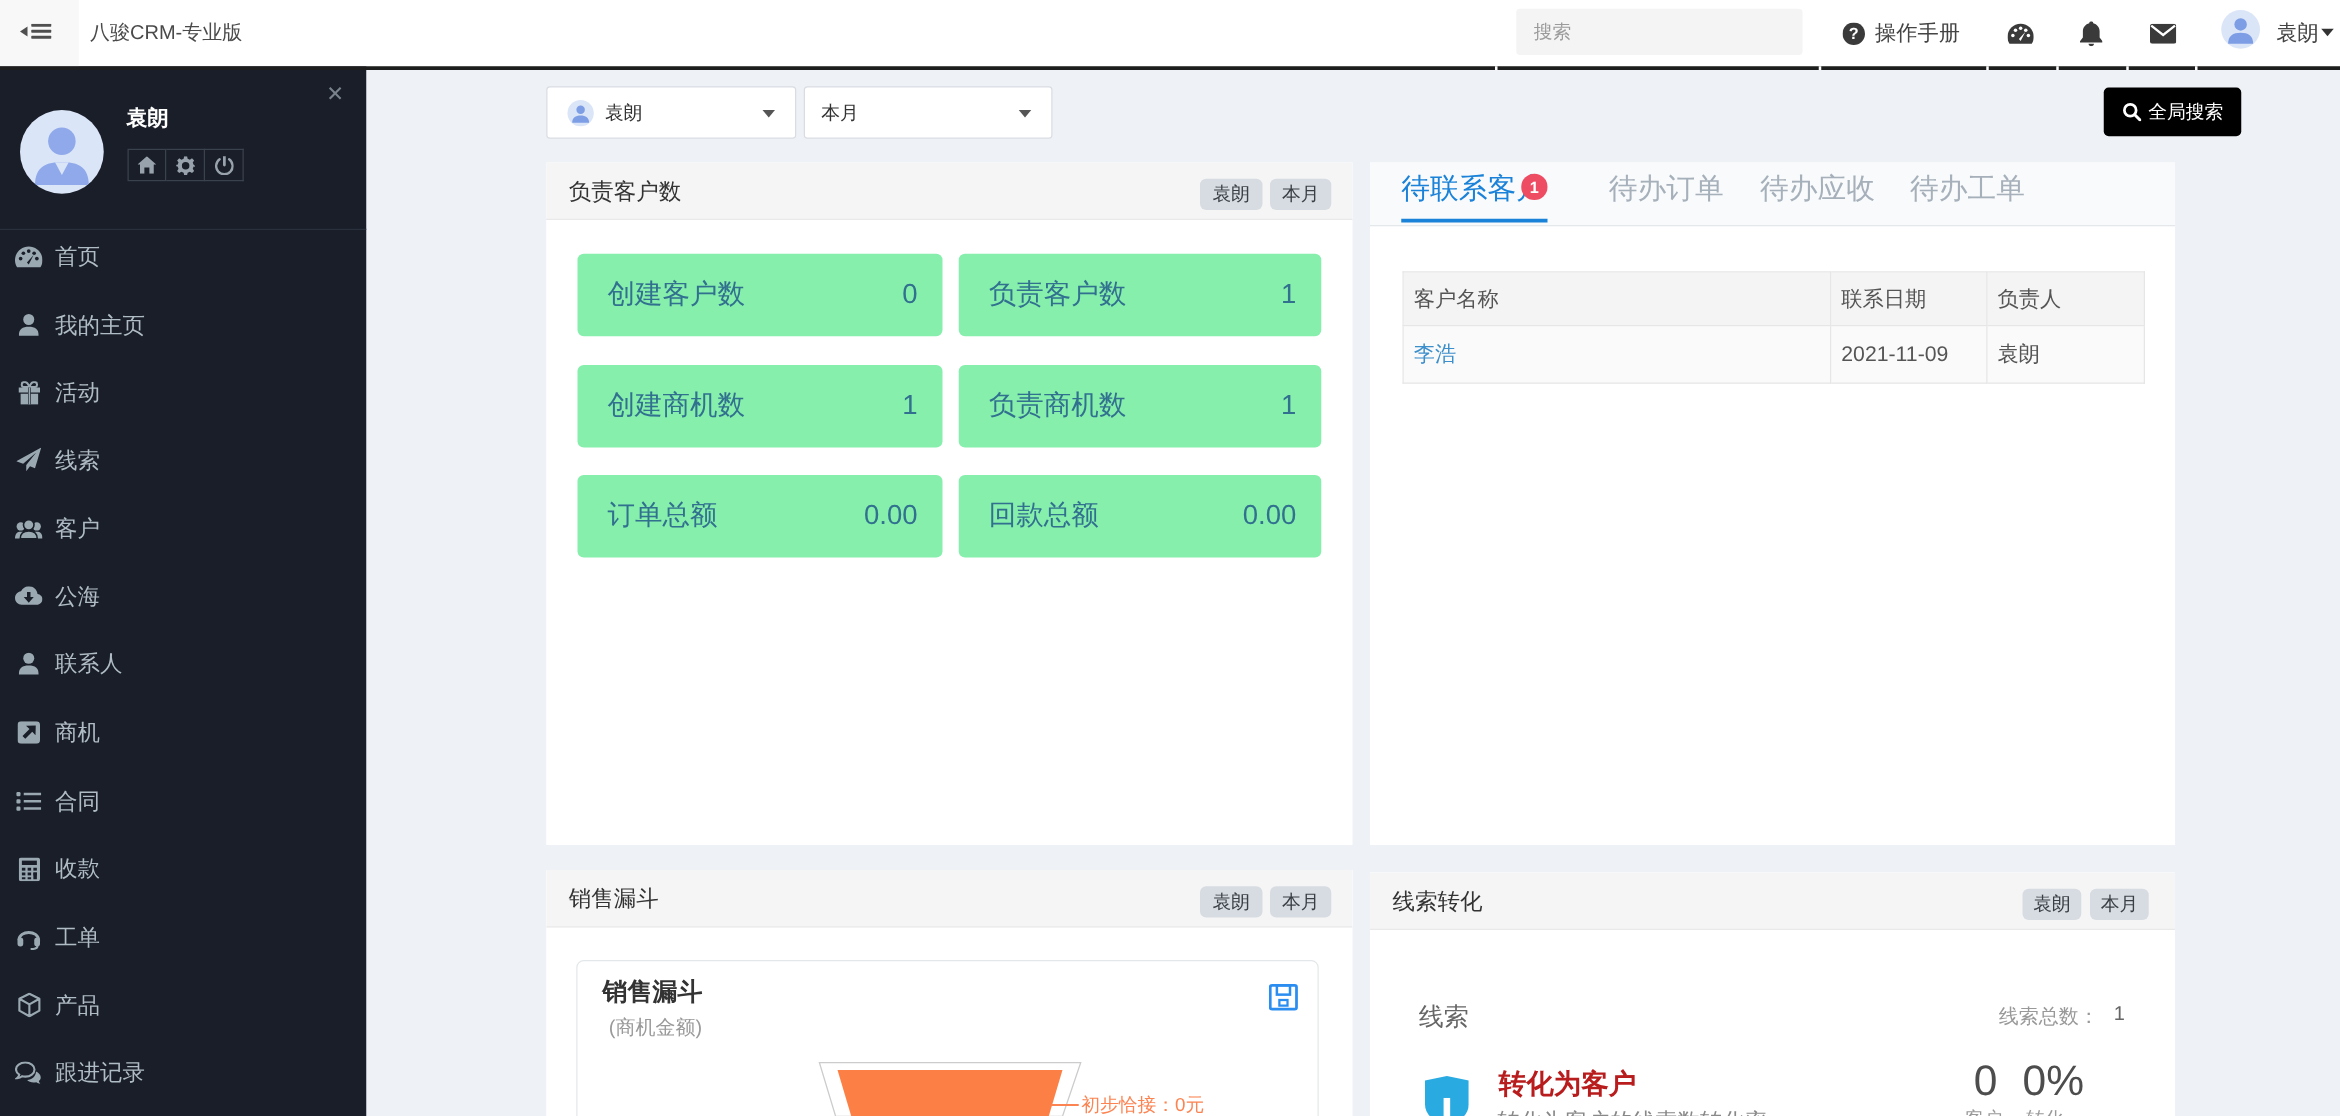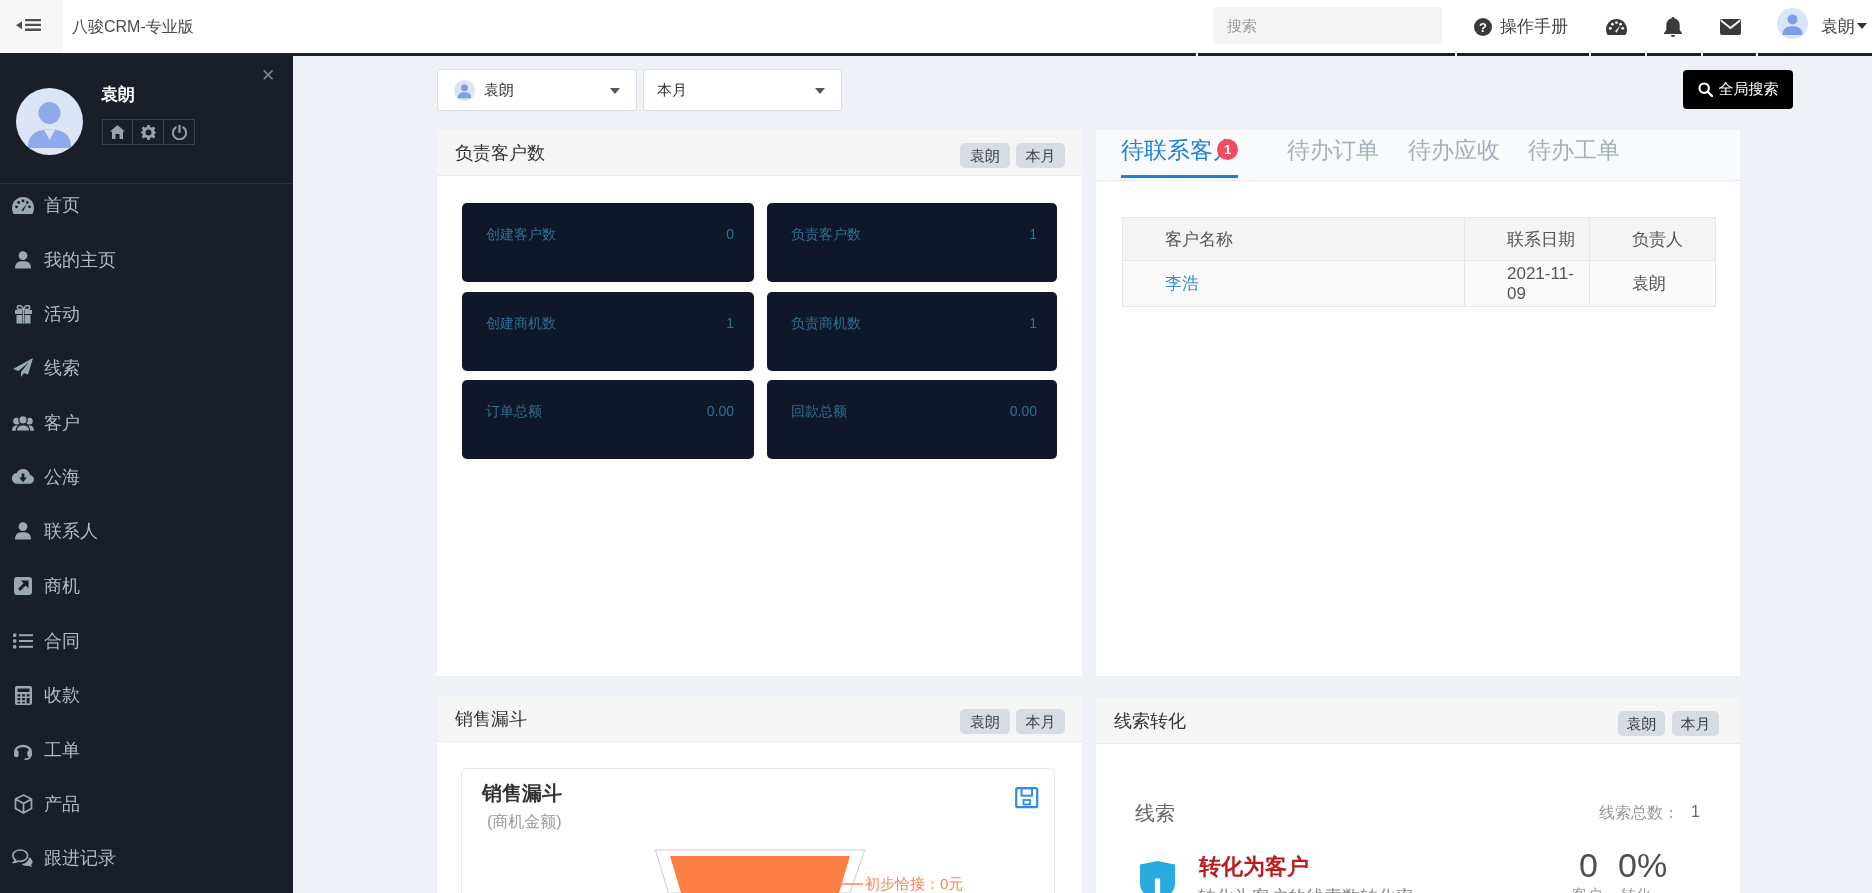--- a/index.html
+++ b/index.html
@@ -28,31 +28,31 @@
 .avatar{border-radius:50%;background:#dbe5f8;position:relative;overflow:hidden;}
 .avatar svg{position:absolute;left:0;top:0;}
 
 .sel{position:absolute;top:69px;height:42px;background:#fff;border:1px solid #d9dde3;border-radius:3px;display:flex;align-items:center;font-size:15px;color:#333;}
 .caret{width:0;height:0;border-left:5.5px solid transparent;border-right:5.5px solid transparent;border-top:6.5px solid #555;position:absolute;}
 #gsearch{position:absolute;left:1683px;top:70px;width:110px;height:39px;background:#000000;border-radius:4px;color:#fff;font-size:15px;display:flex;align-items:center;justify-content:center;}
 .card{position:absolute;background:#fff;}
 .chead{position:absolute;left:0;top:0;width:100%;height:46px;background:#f5f5f5;border-bottom:1px solid #e9e9e9;}
 .ctitle{position:absolute;left:18px;top:0;height:46px;line-height:46px;font-size:18px;color:#333;}
 .chip{position:absolute;top:13px;height:25px;line-height:25px;background:#d7dce2;border-radius:5px;font-size:15px;color:#3a3f45;text-align:center;}
-.statbox{position:absolute;width:292px;height:79px;background:#0f172a;border-radius:5px;color:#31708f;font-size:14px;}
+.statbox{position:absolute;width:292px;height:66px;background:#86efac;border-radius:5px;color:#31708f;font-size:22px;}
 .statbox .lb{position:absolute;left:24px;top:0;height:63px;line-height:63px;}
 .statbox .vl{position:absolute;right:20px;top:0;height:63px;line-height:63px;}
 
 .tab{position:absolute;top:0;height:51px;line-height:41px;font-size:23px;color:#a6b0ba;}
 #tabstrip{position:absolute;left:0;top:0;width:644px;height:51px;background:#f8fafb;border-bottom:1px solid #e4e8eb;}
 #badge1{position:absolute;left:121px;top:9px;width:21px;height:21px;border-radius:50%;background:#ee4c62;color:#fff;font-size:13px;font-weight:bold;text-align:center;line-height:21px;}
 #tabline{position:absolute;left:25px;top:45px;width:117px;height:3px;background:#1a82d8;}
 
 table.tb{border-collapse:collapse;position:absolute;table-layout:fixed;}
-table.tb td{border:1px solid #e6e6e6;font-size:17px;color:#555;padding-left:42px;}
+table.tb td{border:1px solid #e6e6e6;font-size:17px;color:#555;padding-left:8px;}
 tr.th td{height:43px;background:#f4f4f4;}
 tr.tr td{height:46px;background:#fafafa;}
 </style>
 </head>
 <body>
 
 <div id="navbar">
   <div id="hamb">
     <svg width="26" height="13" viewBox="0 0 26 13" style="position:absolute;left:16px;top:19px;">
       <path d="M0,6.2 L6,2.2 L6,10.2 Z" fill="#4f4f4f"></path>

